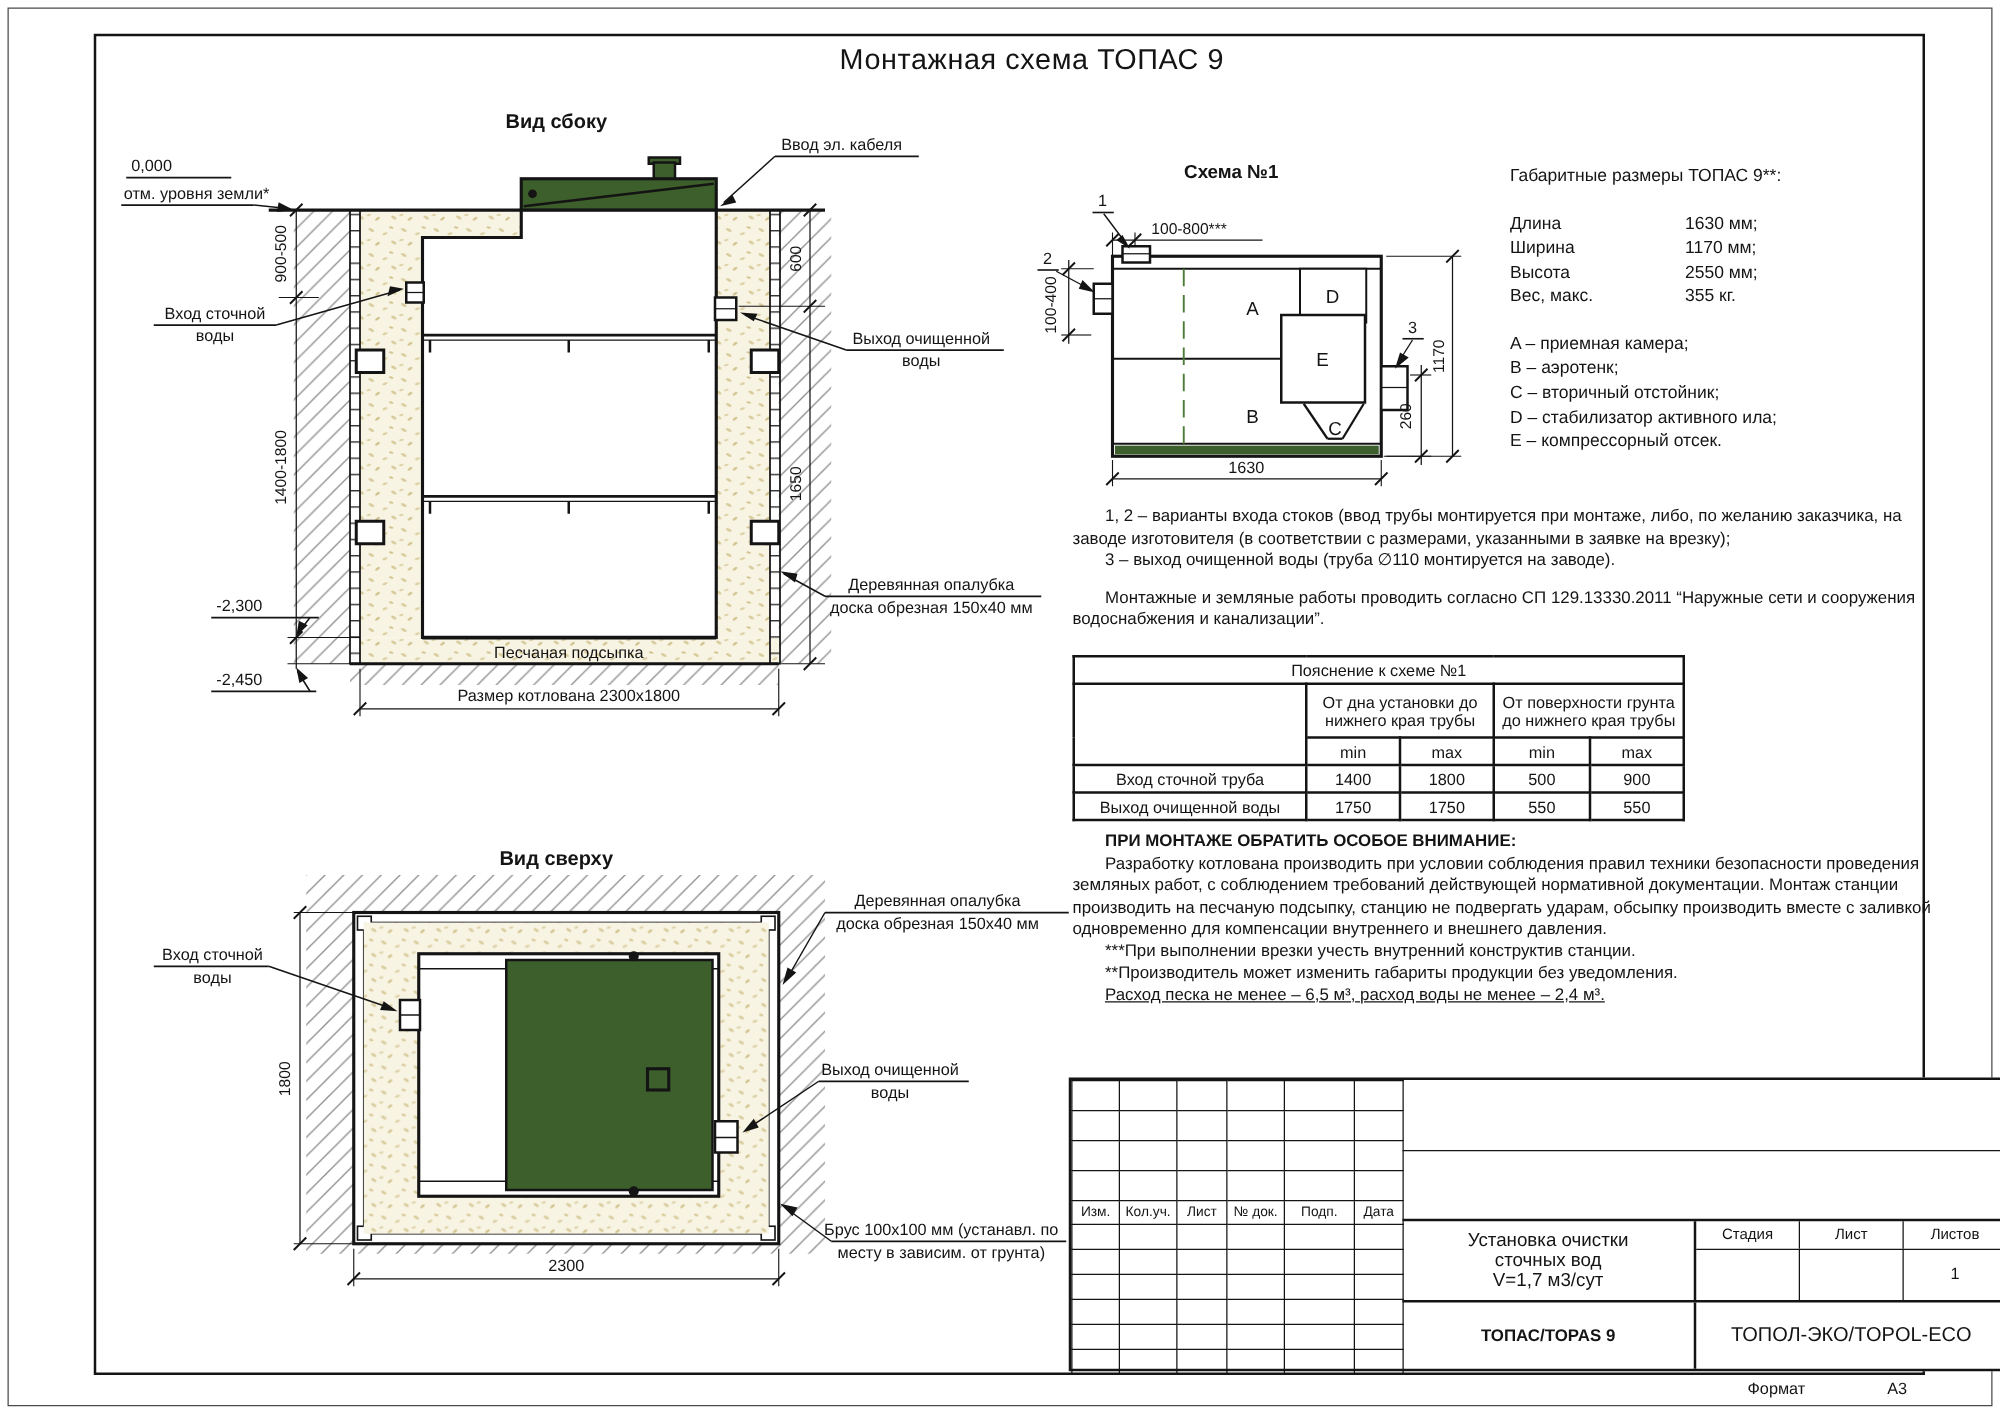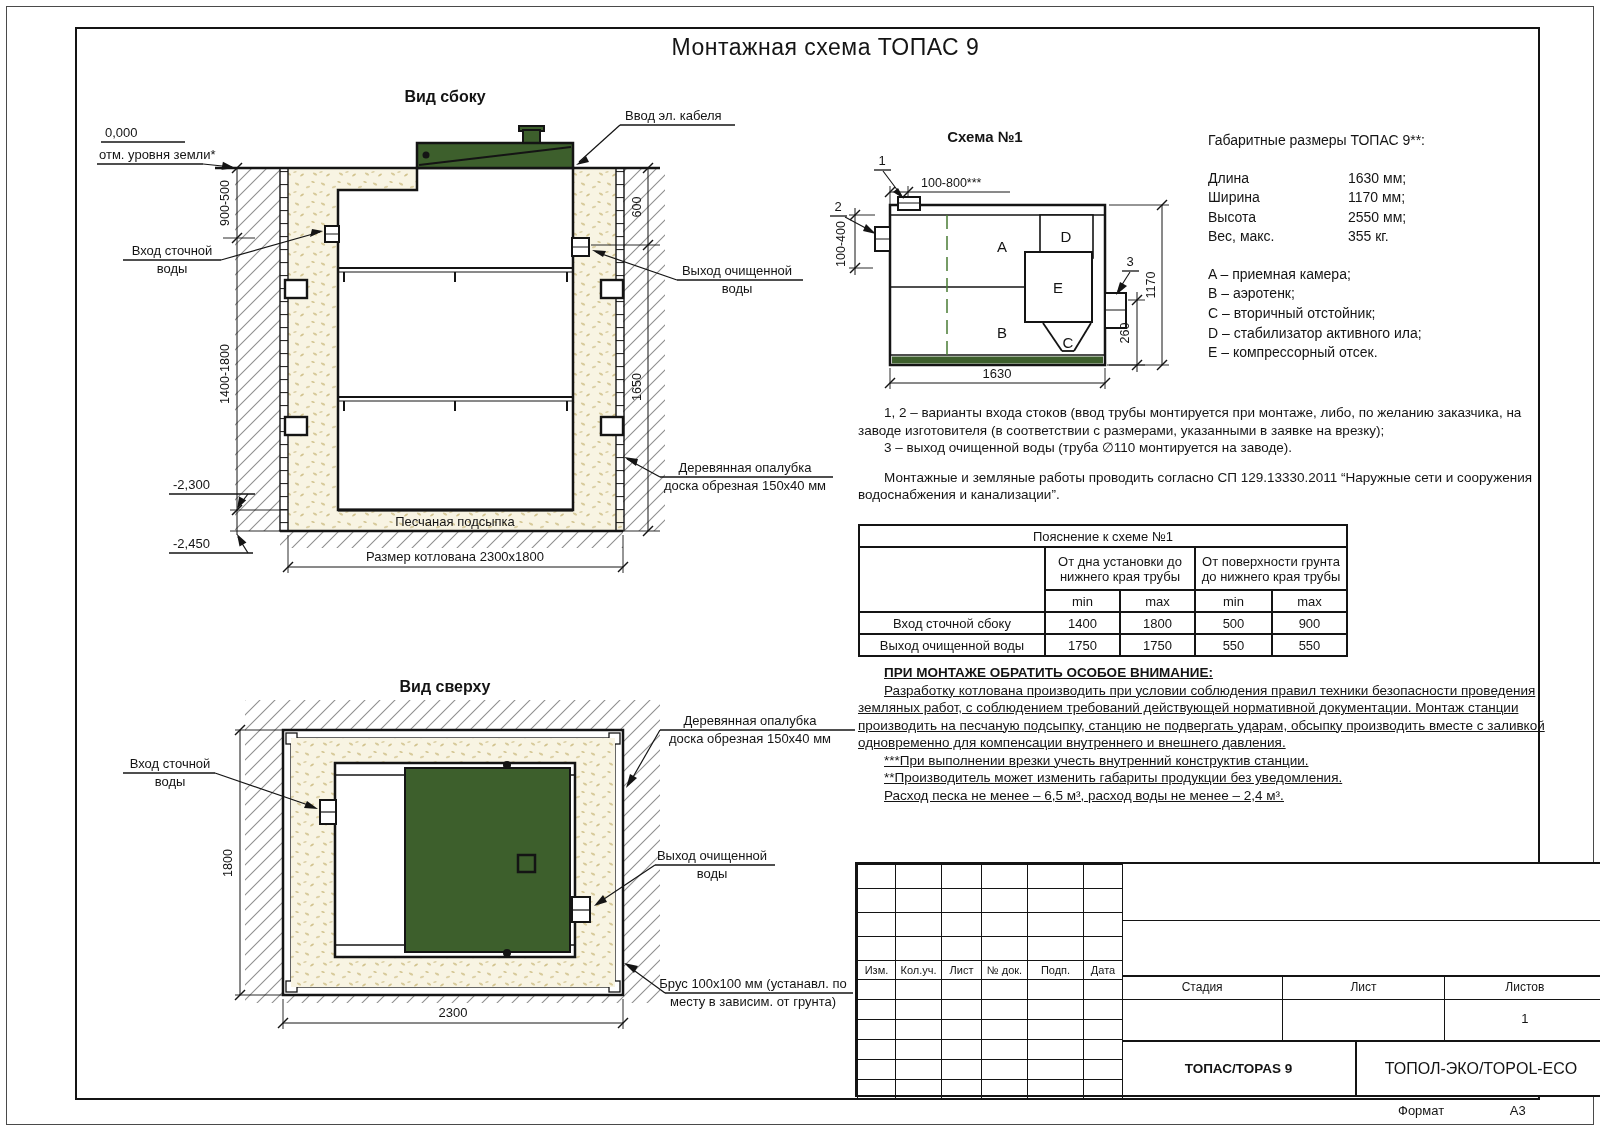--- a/index.html
+++ b/index.html
@@ -14,21 +14,21 @@
   .specs{position:absolute;left:1208px;top:131px;font-size:14px;line-height:19.5px;}
   .specs .heading{margin-bottom:18px;}
   .spec-row{display:flex;}
   .spec-label{width:140px;}
   .legend{margin-top:18px;line-height:19.7px;}
   .notes{position:absolute;left:858px;top:404px;width:700px;font-size:13.5px;line-height:17.5px;}
   .notes p{margin:0;text-indent:26px;}
   .notes p.gap{margin-top:12px;}
   table.expl{position:absolute;left:858px;top:524px;border-collapse:collapse;font-size:13px;background:#fff;}
   table.expl td{border:2px solid #141414;text-align:center;padding:0 3px;vertical-align:middle;line-height:15px;}
-  .attn{position:absolute;left:858px;top:664px;width:706px;font-size:13.5px;line-height:17.5px;text-decoration:underline;}
+  .attn{position:absolute;left:858px;top:664px;width:706px;font-size:13.5px;line-height:17.5px;}
   .attn .hd{font-weight:bold;text-indent:26px;}
   .attn p{margin:0;text-indent:26px;}
   .attn p.gap{margin-top:12px;}
   .attn .cons{}
   .attn .cons span{text-decoration:underline;}
   .stamp{position:absolute;left:855px;top:862px;width:752px;height:235px;border:2px solid #141414;box-sizing:border-box;background:#fff;}
   .revgrid{border-collapse:collapse;width:265px;height:231px;table-layout:fixed;}
   .revgrid td{border:1.5px solid #141414;font-size:11px;text-align:center;padding:0;}
   .stamp-right{position:absolute;left:265px;top:0;right:0;bottom:0;}
   .sr-top{position:absolute;left:0;top:0;right:0;height:57px;border-bottom:1.5px solid #141414;box-sizing:border-box;}
@@ -450,21 +450,21 @@
       <td colspan="2">От дна установки до нижнего края трубы</td>
       <td colspan="2">От поверхности грунта до нижнего края трубы</td>
     </tr>
     <tr style="height:22px">
       <td>min</td>
       <td>max</td>
       <td>min</td>
       <td>max</td>
     </tr>
     <tr style="height:22px">
-      <td>Вход сточной сбоку</td>
+      <td>Вход сточной труба</td>
       <td>1400</td>
       <td>1800</td>
       <td>500</td>
       <td>900</td>
     </tr>
     <tr style="height:22px">
       <td>Выход очищенной воды</td>
       <td>1750</td>
       <td>1750</td>
       <td>550</td>
@@ -579,20 +579,25 @@
             <td></td>
             <td></td>
             <td></td>
           </tr>
     </tbody>
       </table>
     <div class="stamp-right">
       <div class="sr-top"></div>
       <div class="sr-top2"></div>
       <div class="sr-main">
+        <div class="obj">
+          <div>Установка очистки</div>
+          <div>сточных вод</div>
+          <div>V=1,7 м3/сут</div>
+        </div>
         <div class="slw">
           <div class="slw-h">
             <div>Стадия</div>
             <div>Лист</div>
             <div>Листов</div>
           </div>
           <div class="slw-v">
             <div></div>
             <div></div>
             <div>1</div>

